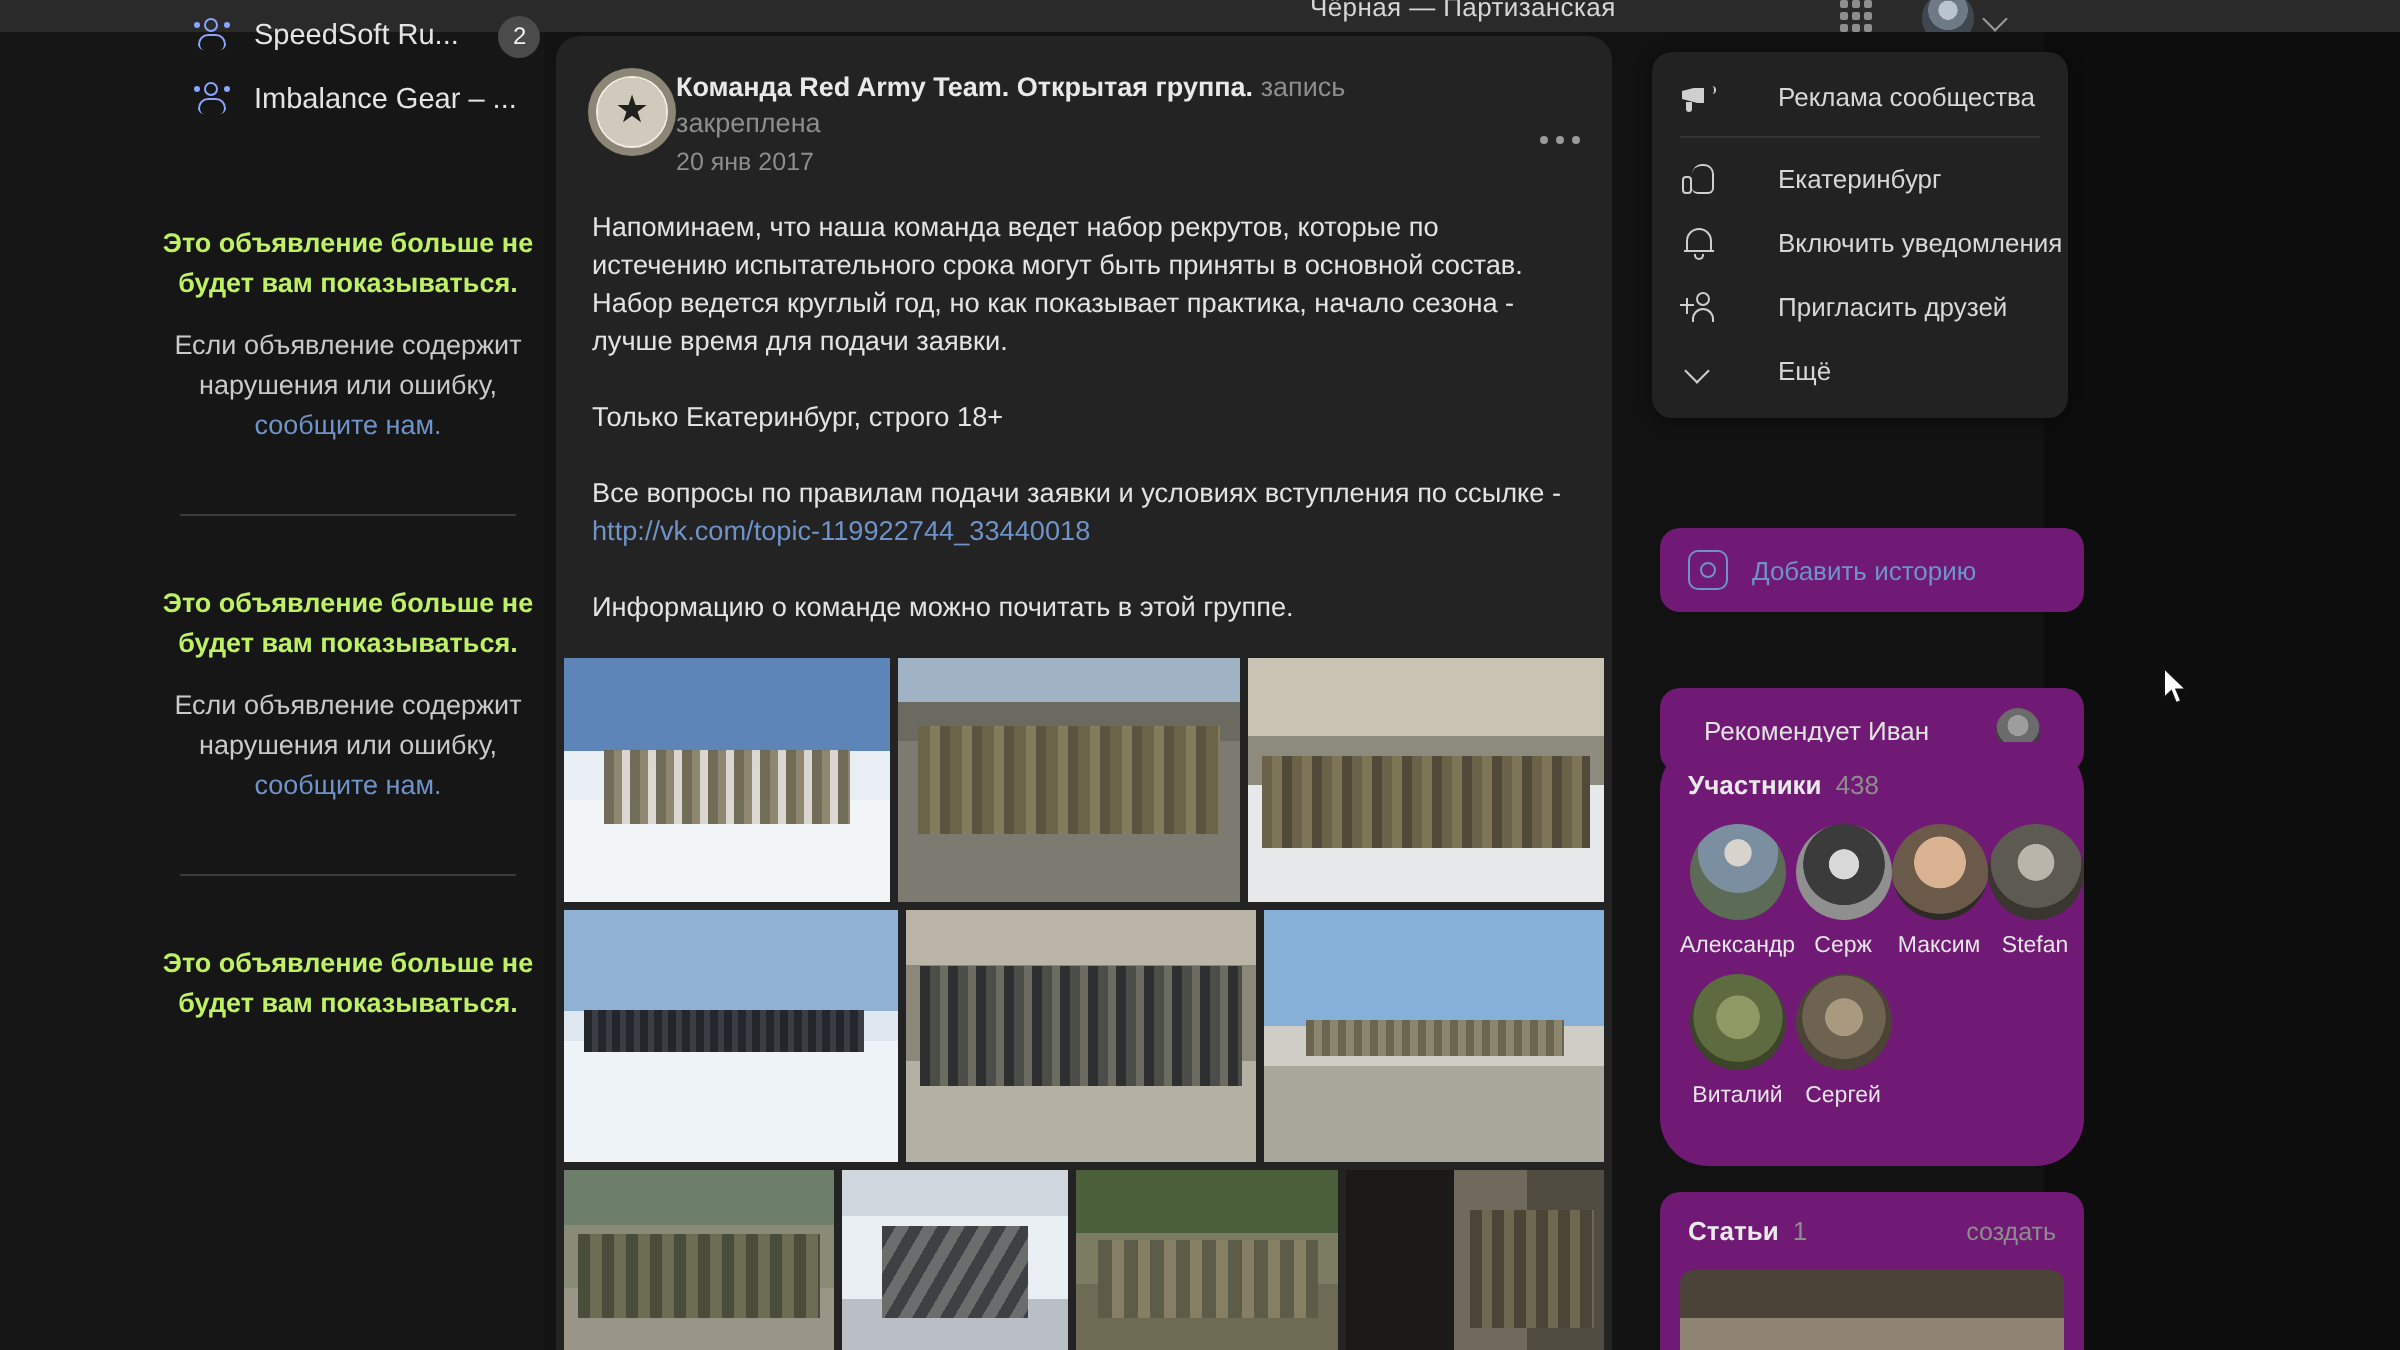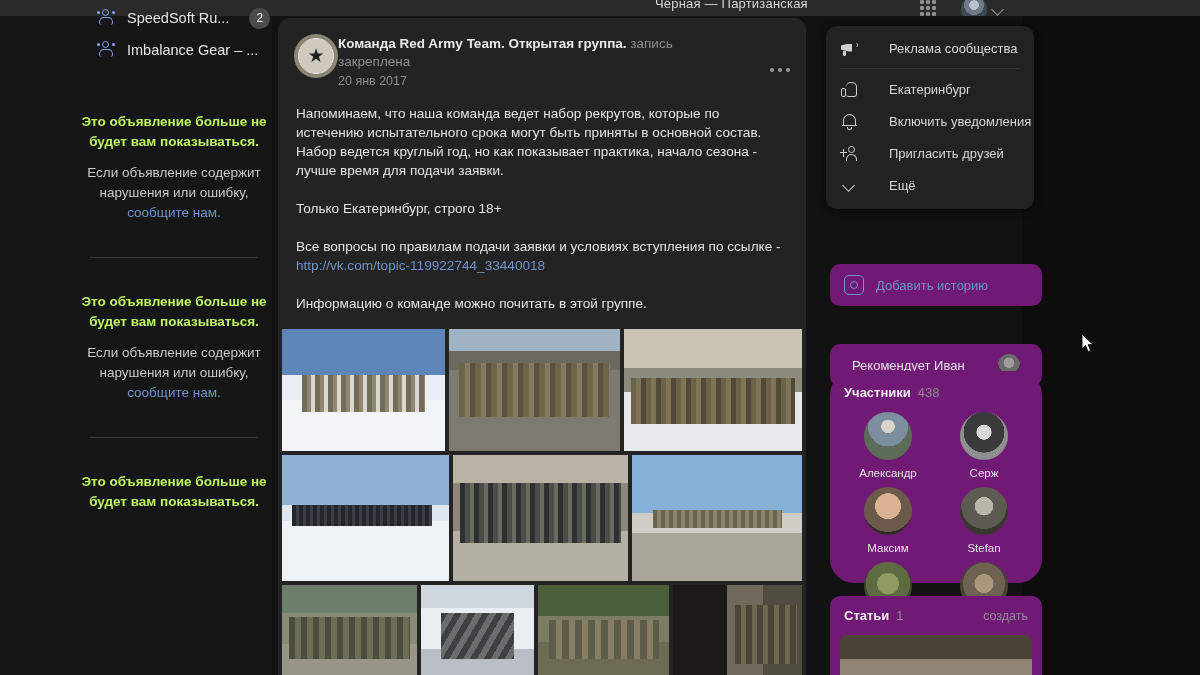--- a/index.html
+++ b/index.html
@@ -198,21 +198,21 @@
   .rec-card { position: absolute; left: 8px; top: 300px; width: 212px; height: 42px;
       display: flex; align-items: center; justify-content: space-between; padding: 0 22px; margin-top: 28px; }
   .rec-label { font-size: 13px; color: #e2e2e2; }
   .rec-avatar { width: 22px; height: 22px; border-radius: 50%;
       background: radial-gradient(circle at 50% 40%, #9d9d9d 0 30%, #6b6b6b 31% 62%, #3f3f3f 63% 100%); }
 
   .members-card { position: absolute; left: 8px; top: 355px; width: 212px; height: 212px; padding: 14px 0 4px 0; border-radius: 24px; }
   .members-head { padding: 0 14px; display: flex; align-items: baseline; gap: 7px; }
   .members-title { font-size: 13px; color: #e9e9e9; font-weight: bold; }
   .members-count { font-size: 13px; color: #8d8d8d; }
-  .members-grid { display: grid; grid-template-columns: repeat(2, 1fr); gap: 8px 0; padding: 12px 10px 0 10px; text-align: center; }
+  .members-grid { display: grid; grid-template-columns: repeat(4, 1fr); gap: 8px 0; padding: 12px 10px 0 10px; text-align: center; }
   .member { display: flex; flex-direction: column; align-items: center; gap: 7px; }
   .m-av { width: 48px; height: 48px; border-radius: 50%; overflow: hidden; }
   .m-name { font-size: 11.5px; color: #e4e4e4; white-space: nowrap; }
   .av-a { background: radial-gradient(circle at 50% 30%, #d8d3cc 0 16%, #7b8fa0 17% 48%, #5b6b56 49% 100%); }
   .av-b { background: radial-gradient(circle at 50% 42%, #d8d8d8 0 20%, #3b3b3b 21% 55%, #8f8f8f 56% 100%); }
   .av-c { background: radial-gradient(circle at 50% 40%, #d9b391 0 34%, #6b5a4a 35% 68%, #2e2a26 69% 100%); }
   .av-d { background: radial-gradient(circle at 50% 45%, #8d9a63 0 30%, #5e6a3f 31% 62%, #3c4429 63% 100%); }
   .av-e { background: radial-gradient(circle at 50% 40%, #b9b5ab 0 24%, #5d5a52 25% 60%, #38362f 61% 100%); }
   .av-f { background: radial-gradient(circle at 50% 45%, #a99a7f 0 26%, #6d6350 27% 58%, #4a4336 59% 100%); }
 

